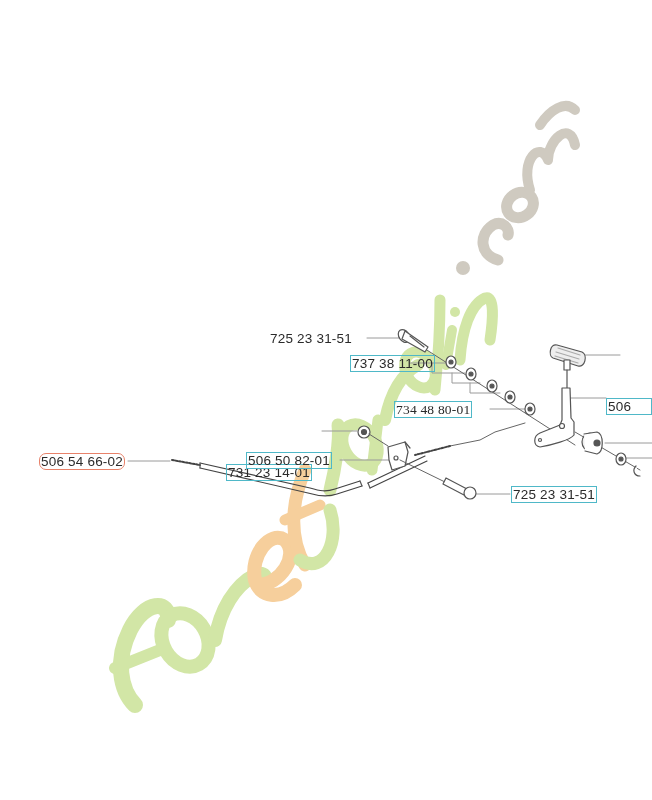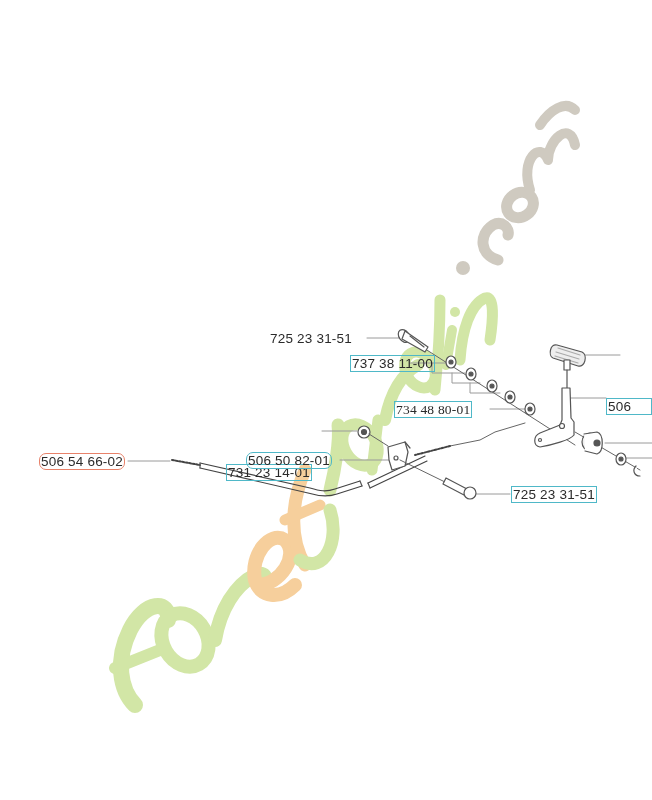--- a/index.html
+++ b/index.html
@@ -161,18 +161,18 @@
         <line x1="360" y1="481" x2="362" y2="486"></line>
         <line x1="200" y1="463" x2="200" y2="468"></line>
       </g>
     </g>
   </svg>
 
   <div class="part-label plain" style="left:268px; top:330px;">725 23 31-51</div>
   <div class="part-label boxed" style="left:314px; top:355px;margin-left:36px;">737 38 11-00</div>
   <div class="part-label boxed" style="left:394px; top:401px;font-family:Liberation Serif, serif;">734 48 80-01</div>
   <div class="part-label boxed" style="left:226px; top:448px;margin-top:16px;">731 23 14-01</div>
-  <div class="part-label boxed" style="left:246px; top:452px;border-radius:7px;">506 50 82-01</div>
+  <div class="part-label boxed" style="left:246px; top:452px;">506 50 82-01</div>
   <div class="part-label selected" style="left:39px; top:453px;border-radius:7px;">506 54 66-02</div>
   <div class="part-label boxed" style="left:511px; top:486px;">725 23 31-51</div>
   <div class="part-label boxed fill" style="left:652px; top:347px; width:31px;">50</div>
   <div class="part-label boxed" style="left:606px; top:370px; width:46px;margin-top:28px;">506</div>
 </div>
 
 </body></html>

